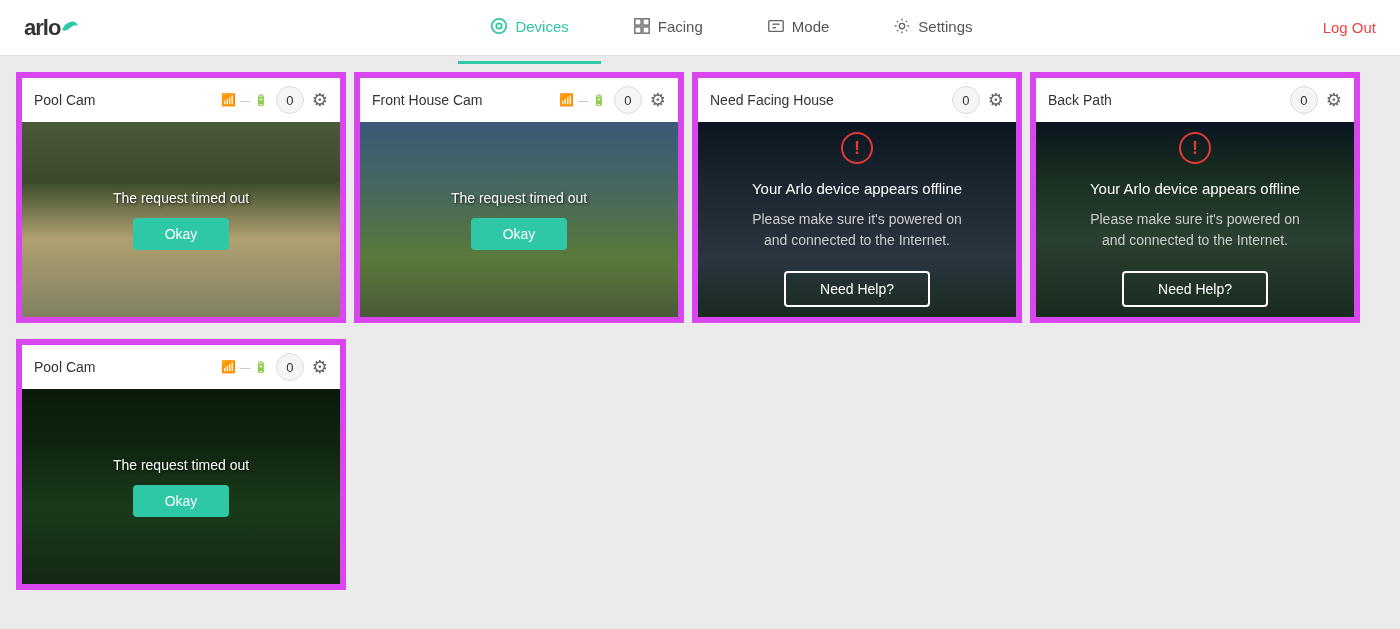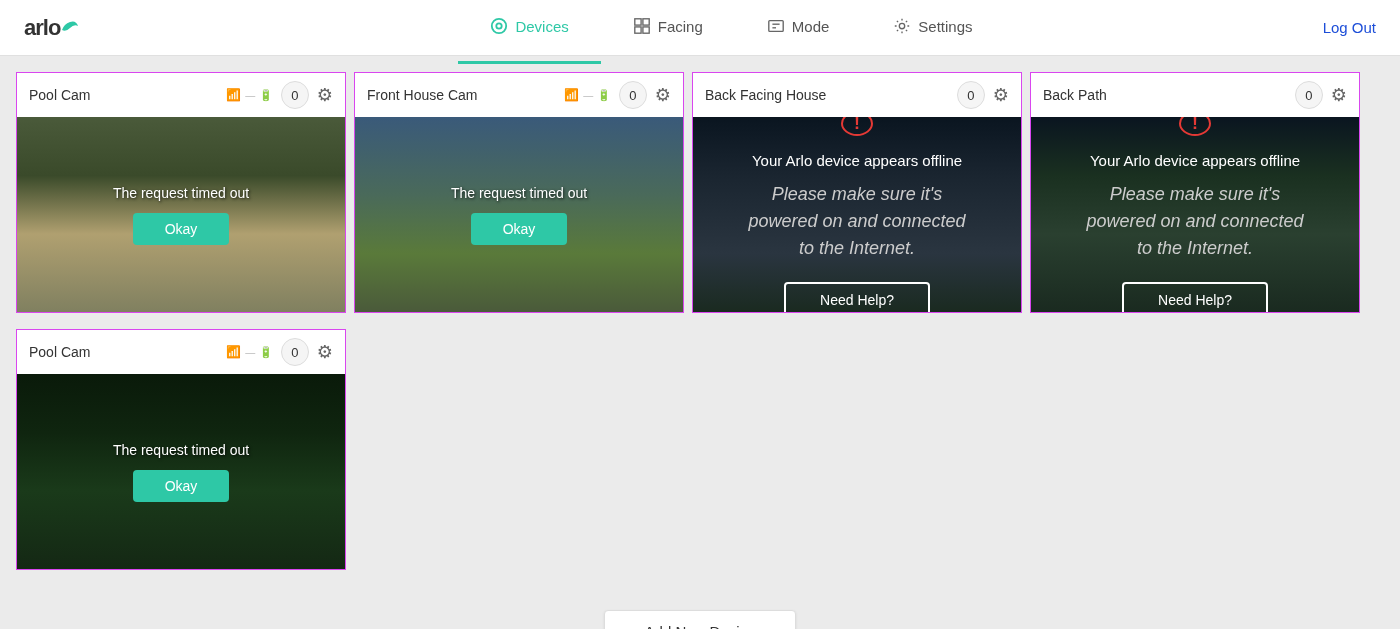--- a/index.html
+++ b/index.html
@@ -50,37 +50,37 @@
     }
     .nav-item.active {
       color: #2ec8a6;
       border-bottom: 3px solid #2ec8a6;
     }
     .nav-icon {
       width: 18px;
       height: 18px;
     }
     .logout-btn {
-      color: #1d4ed8;
+      color: #ef4444;
       font-size: 15px;
       cursor: pointer;
       margin-left: auto;
       background: none;
       border: none;
       text-align: right;
     }
     
     .main {
       padding: 16px 16px 30px 16px;
       background: #ebebeb;
       min-height: 573px;
     }
     .camera-card {
       background: #fff;
-      border: 1px solid #d946ef;
+      border: 6px solid #d946ef;
       width: 330px;
       margin-right: 8px;
       margin-bottom: 8px;
     }
     .camera-header {
       display: flex;
       align-items: center;
       padding: 8px 12px;
       background: #fff;
       height: 44px;
@@ -182,26 +182,25 @@
       margin-bottom: 4px;
     }
     .offline-title {
       color: #fff;
       font-size: 15px;
       font-weight: 500;
       text-align: center;
     }
     .offline-sub {
       color: #ccc;
-      font-size: 18px;
+      font-size: 14px;
       text-align: center;
       margin-bottom: 8px;
       max-width: 220px;
       line-height: 1.5;
-      font-style: italic;
     }
     .need-help-btn {
       background: transparent;
       color: #fff;
       border: 2px solid #fff;
       border-radius: 4px;
       padding: 8px 34px;
       font-size: 14px;
       cursor: pointer;
       font-weight: 500;
@@ -318,21 +317,21 @@
       <div class="camera-preview bg-front">
         <div class="overlay">
           <span class="overlay-text">The request timed out</span>
           <button class="overlay-btn">Okay</button>
         </div>
       </div>
     </div>
 
     <div class="camera-card">
       <div class="camera-header">
-        <span class="camera-name">Back Facing House</span>
+        <span class="camera-name">Need Facing House</span>
         <div class="count-badge">0</div>
         <button class="gear-btn">⚙</button>
       </div>
       <div class="camera-preview bg-back">
         <div class="overlay">
           <div class="offline-icon">!</div>
           <div class="offline-title">Your Arlo device appears offline</div>
           <div class="offline-sub">Please make sure it's powered on and connected to the Internet.</div>
           <button class="need-help-btn">Need Help?</button>
         </div>

